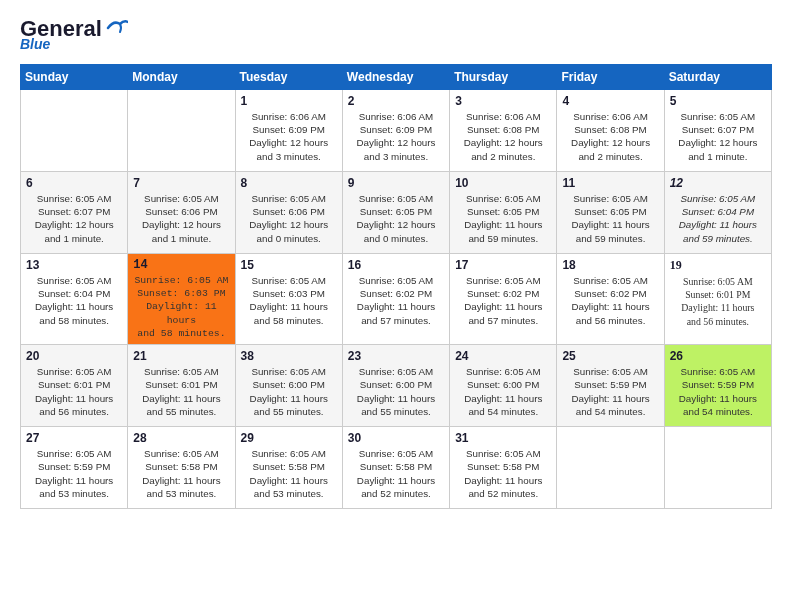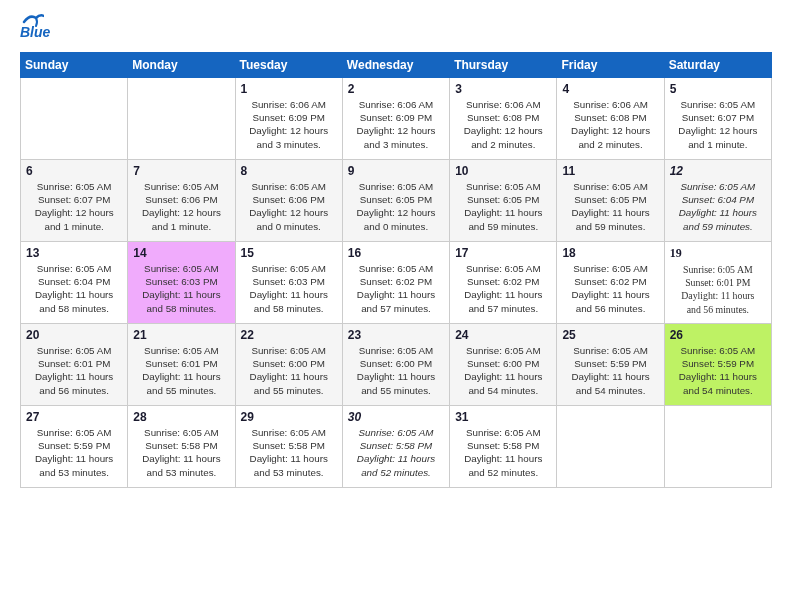--- a/index.html
+++ b/index.html
@@ -85,20 +85,21 @@
       background: #fff !important;
     }
   </style>
 </head>
 <body>
 
 <div class="page">
   <div class="header">
     <div class="logo">
       <div class="logo-line1">
+        <span style="font-size:22px;font-weight:bold;color:#1a1a2e;">General</span>
         <svg width="22" height="18" viewBox="0 0 22 18" style="margin-left:2px;margin-top:-4px;">
           <path d="M2,10 Q8,2 14,6 Q18,2 22,4" stroke="#1565C0" stroke-width="2.5" fill="none" stroke-linecap="round"></path>
           <path d="M14,6 Q16,10 14,14" stroke="#1565C0" stroke-width="2" fill="none" stroke-linecap="round"></path>
         </svg>
       </div>
       <span style="font-size:14px;font-weight:bold;color:#1565C0;margin-top:-6px;font-style:italic;">Blue</span>
     </div>
     <div class="title-block">
       <div class="month-title"></div>
       <div class="subtitle"></div>
@@ -170,21 +171,21 @@
           <td style="background: rgb(245, 245, 245); font-style: italic;">
             <span class="day-num">12</span>
             <div class="day-info">Sunrise: 6:05 AM<br>Sunset: 6:04 PM<br>Daylight: 11 hours<br>and 59 minutes.</div>
           </td>
         </tr>
         <tr>
           <td style="background: rgb(255, 255, 255);">
             <span class="day-num">13</span>
             <div class="day-info">Sunrise: 6:05 AM<br>Sunset: 6:04 PM<br>Daylight: 11 hours<br>and 58 minutes.</div>
           </td>
-          <td style="background: #f0abfc;">
+          <td style="background: #f97316; font-family: Liberation Mono, monospace;">
             <span class="day-num">14</span>
             <div class="day-info">Sunrise: 6:05 AM<br>Sunset: 6:03 PM<br>Daylight: 11 hours<br>and 58 minutes.</div>
           </td>
           <td style="background: rgb(255, 255, 255);">
             <span class="day-num">15</span>
             <div class="day-info">Sunrise: 6:05 AM<br>Sunset: 6:03 PM<br>Daylight: 11 hours<br>and 58 minutes.</div>
           </td>
           <td style="background: rgb(255, 255, 255);">
             <span class="day-num">16</span>
             <div class="day-info">Sunrise: 6:05 AM<br>Sunset: 6:02 PM<br>Daylight: 11 hours<br>and 57 minutes.</div>
@@ -205,21 +206,21 @@
         <tr>
           <td style="background: rgb(245, 245, 245);">
             <span class="day-num">20</span>
             <div class="day-info">Sunrise: 6:05 AM<br>Sunset: 6:01 PM<br>Daylight: 11 hours<br>and 56 minutes.</div>
           </td>
           <td style="background: rgb(245, 245, 245);">
             <span class="day-num">21</span>
             <div class="day-info">Sunrise: 6:05 AM<br>Sunset: 6:01 PM<br>Daylight: 11 hours<br>and 55 minutes.</div>
           </td>
           <td style="background: rgb(245, 245, 245);">
-            <span class="day-num">22</span>
+            <span class="day-num">38</span>
             <div class="day-info">Sunrise: 6:05 AM<br>Sunset: 6:00 PM<br>Daylight: 11 hours<br>and 55 minutes.</div>
           </td>
           <td style="background: rgb(245, 245, 245);">
             <span class="day-num">23</span>
             <div class="day-info">Sunrise: 6:05 AM<br>Sunset: 6:00 PM<br>Daylight: 11 hours<br>and 55 minutes.</div>
           </td>
           <td style="background: rgb(245, 245, 245);">
             <span class="day-num">24</span>
             <div class="day-info">Sunrise: 6:05 AM<br>Sunset: 6:00 PM<br>Daylight: 11 hours<br>and 54 minutes.</div>
           </td>
@@ -238,21 +239,21 @@
             <div class="day-info">Sunrise: 6:05 AM<br>Sunset: 5:59 PM<br>Daylight: 11 hours<br>and 53 minutes.</div>
           </td>
           <td style="background: rgb(255, 255, 255);">
             <span class="day-num">28</span>
             <div class="day-info">Sunrise: 6:05 AM<br>Sunset: 5:58 PM<br>Daylight: 11 hours<br>and 53 minutes.</div>
           </td>
           <td style="background: rgb(255, 255, 255);">
             <span class="day-num">29</span>
             <div class="day-info">Sunrise: 6:05 AM<br>Sunset: 5:58 PM<br>Daylight: 11 hours<br>and 53 minutes.</div>
           </td>
-          <td style="background: rgb(255, 255, 255); font-style: italic;">
+          <td style="background: rgb(255, 255, 255);">
             <span class="day-num">30</span>
             <div class="day-info">Sunrise: 6:05 AM<br>Sunset: 5:58 PM<br>Daylight: 11 hours<br>and 52 minutes.</div>
           </td>
           <td style="background: rgb(255, 255, 255);">
             <span class="day-num">31</span>
             <div class="day-info">Sunrise: 6:05 AM<br>Sunset: 5:58 PM<br>Daylight: 11 hours<br>and 52 minutes.</div>
           </td>
           <td class="empty-cell" style="background: rgb(255, 255, 255);"></td>
           <td class="empty-cell" style="background: rgb(255, 255, 255);"></td>
         </tr>

